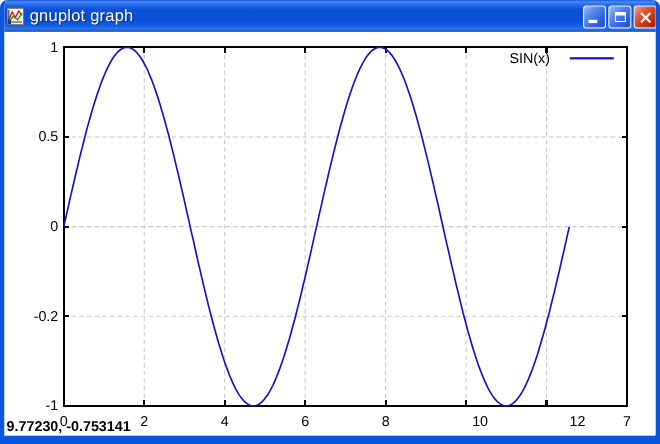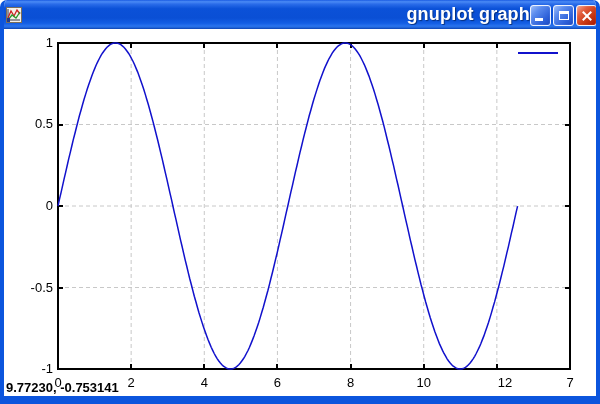--- a/index.html
+++ b/index.html
@@ -13,24 +13,23 @@
   }
   .titlebar{
     position:absolute;left:-4px;top:0;width:600px;height:29px;
     background:linear-gradient(to bottom,
       #1a5be2 0%, #4a8af5 6%, #2a6ce9 14%, #0b51d8 30%,
       #0a4fd5 62%, #135ee4 80%, #2a74ee 90%, #1d60d2 96%, #0b3fb0 100%);
     display:flex;align-items:center;padding:0 3px 0 6px;
   }
   .app-icon{width:16px;height:16px;margin-right:5px;flex:0 0 auto;display:block;}
   .title{
-    flex:1;color:#ffffff;font-size:18px;font-weight:bold;
+    flex:1;color:#ffffff;font-size:15px;font-weight:normal;
     text-shadow:1px 1px 1px #07307e;white-space:nowrap;overflow:hidden;
     letter-spacing:0.2px;
-    text-align:right;
   }
   .tb-buttons{display:flex;gap:2px;margin-top:1px;}
   .tb{
     width:21px;height:21px;border-radius:3px;border:1px solid #eef3ff;
     position:relative;padding:0;cursor:default;
     box-shadow:inset 0 0 1px rgba(255,255,255,.6);
   }
   .tb.minmax{background:linear-gradient(135deg,#9dbdf8 0%,#5c8cee 30%,#2f62da 70%,#1d49c0 100%);}
   .tb.close{background:linear-gradient(135deg,#f5a893 0%,#e25d3d 30%,#c83a16 62%,#a81600 100%);}
   .glyph-min{position:absolute;left:4px;bottom:4px;width:8px;height:3px;background:#ffffff;}
@@ -122,34 +121,35 @@
         <line x1="54" y1="177" x2="59" y2="177" stroke="#000" stroke-width="2" shape-rendering="crispEdges"></line>
         <line x1="566" y1="177" x2="561" y2="177" stroke="#000" stroke-width="2" shape-rendering="crispEdges"></line>
         <line x1="54" y1="95.5" x2="59" y2="95.5" stroke="#000" stroke-width="2" shape-rendering="crispEdges"></line>
         <line x1="566" y1="95.5" x2="561" y2="95.5" stroke="#000" stroke-width="2" shape-rendering="crispEdges"></line>
         <line x1="54" y1="14" x2="59" y2="14" stroke="#000" stroke-width="2" shape-rendering="crispEdges"></line>
         <line x1="566" y1="14" x2="561" y2="14" stroke="#000" stroke-width="2" shape-rendering="crispEdges"></line>
         <polyline points="54.0,177.0 55.5,170.2 57.1,163.4 58.6,156.6 60.1,149.8 61.7,143.1 63.2,136.5 64.7,129.9 66.3,123.4 67.8,117.0 69.3,110.7 70.9,104.5 72.4,98.5 73.9,92.6 75.4,86.8 77.0,81.2 78.5,75.8 80.0,70.5 81.6,65.4 83.1,60.5 84.6,55.9 86.2,51.4 87.7,47.2 89.2,43.2 90.8,39.4 92.3,35.8 93.8,32.6 95.4,29.5 96.9,26.7 98.4,24.2 100.0,22.0 101.5,20.0 103.0,18.3 104.6,16.9 106.1,15.7 107.6,14.9 109.1,14.3 110.7,14.0 112.2,14.0 113.7,14.3 115.3,14.9 116.8,15.7 118.3,16.9 119.9,18.3 121.4,20.0 122.9,22.0 124.5,24.2 126.0,26.7 127.5,29.5 129.1,32.5 130.6,35.8 132.1,39.4 133.7,43.1 135.2,47.2 136.7,51.4 138.3,55.9 139.8,60.5 141.3,65.4 142.8,70.5 144.4,75.7 145.9,81.2 147.4,86.8 149.0,92.6 150.5,98.5 152.0,104.5 153.6,110.7 155.1,117.0 156.6,123.4 158.2,129.9 159.7,136.5 161.2,143.1 162.8,149.8 164.3,156.6 165.8,163.3 167.4,170.2 168.9,177.0 170.4,183.8 172.0,190.6 173.5,197.4 175.0,204.2 176.5,210.9 178.1,217.5 179.6,224.1 181.1,230.6 182.7,237.0 184.2,243.3 185.7,249.5 187.3,255.5 188.8,261.4 190.3,267.2 191.9,272.8 193.4,278.2 194.9,283.5 196.5,288.6 198.0,293.4 199.5,298.1 201.1,302.6 202.6,306.8 204.1,310.8 205.7,314.6 207.2,318.2 208.7,321.4 210.2,324.5 211.8,327.3 213.3,329.8 214.8,332.0 216.4,334.0 217.9,335.7 219.4,337.1 221.0,338.2 222.5,339.1 224.0,339.7 225.6,340.0 227.1,340.0 228.6,339.7 230.2,339.1 231.7,338.3 233.2,337.1 234.8,335.7 236.3,334.0 237.8,332.0 239.4,329.8 240.9,327.3 242.4,324.5 244.0,321.5 245.5,318.2 247.0,314.6 248.5,310.9 250.1,306.8 251.6,302.6 253.1,298.2 254.7,293.5 256.2,288.6 257.7,283.5 259.3,278.3 260.8,272.8 262.3,267.2 263.9,261.5 265.4,255.6 266.9,249.5 268.5,243.3 270.0,237.0 271.5,230.6 273.1,224.1 274.6,217.6 276.1,210.9 277.7,204.2 279.2,197.5 280.7,190.7 282.2,183.9 283.8,177.0 285.3,170.2 286.8,163.4 288.4,156.6 289.9,149.8 291.4,143.1 293.0,136.5 294.5,129.9 296.0,123.4 297.6,117.0 299.1,110.7 300.6,104.6 302.2,98.5 303.7,92.6 305.2,86.8 306.8,81.2 308.3,75.8 309.8,70.5 311.4,65.4 312.9,60.6 314.4,55.9 315.9,51.4 317.5,47.2 319.0,43.2 320.5,39.4 322.1,35.9 323.6,32.6 325.1,29.5 326.7,26.8 328.2,24.2 329.7,22.0 331.3,20.0 332.8,18.3 334.3,16.9 335.9,15.8 337.4,14.9 338.9,14.3 340.5,14.0 342.0,14.0 343.5,14.3 345.1,14.9 346.6,15.7 348.1,16.9 349.6,18.3 351.2,20.0 352.7,22.0 354.2,24.2 355.8,26.7 357.3,29.5 358.8,32.5 360.4,35.8 361.9,39.4 363.4,43.1 365.0,47.1 366.5,51.4 368.0,55.8 369.6,60.5 371.1,65.4 372.6,70.5 374.2,75.7 375.7,81.2 377.2,86.8 378.8,92.5 380.3,98.4 381.8,104.5 383.3,110.7 384.9,117.0 386.4,123.4 387.9,129.8 389.5,136.4 391.0,143.1 392.5,149.8 394.1,156.5 395.6,163.3 397.1,170.1 398.7,177.0 400.2,183.8 401.7,190.6 403.3,197.4 404.8,204.1 406.3,210.8 407.9,217.5 409.4,224.1 410.9,230.6 412.5,237.0 414.0,243.3 415.5,249.4 417.0,255.5 418.6,261.4 420.1,267.2 421.6,272.8 423.2,278.2 424.7,283.5 426.2,288.5 427.8,293.4 429.3,298.1 430.8,302.6 432.4,306.8 433.9,310.8 435.4,314.6 437.0,318.1 438.5,321.4 440.0,324.5 441.6,327.2 443.1,329.8 444.6,332.0 446.2,334.0 447.7,335.7 449.2,337.1 450.8,338.2 452.3,339.1 453.8,339.7 455.3,340.0 456.9,340.0 458.4,339.7 459.9,339.1 461.5,338.3 463.0,337.1 464.5,335.7 466.1,334.0 467.6,332.0 469.1,329.8 470.7,327.3 472.2,324.5 473.7,321.5 475.3,318.2 476.8,314.7 478.3,310.9 479.9,306.9 481.4,302.6 482.9,298.2 484.5,293.5 486.0,288.6 487.5,283.6 489.0,278.3 490.6,272.9 492.1,267.3 493.6,261.5 495.2,255.6 496.7,249.5 498.2,243.4 499.8,237.1 501.3,230.7 502.8,224.2 504.4,217.6 505.9,210.9 507.4,204.2 509.0,197.5 510.5,190.7 512.0,183.9 513.6,177.1" fill="none" stroke="#1111cc" stroke-width="1.5"></polyline>
       </svg>
     <div id="y-labels">
         <div class="tick-label ylab" style="left: 0px; top: 333px;">-1</div>
-        <div class="tick-label ylab" style="left: 0px; top: 251.5px;">-0.5</div>
+        <div class="tick-label ylab" style="left: 0px; top: 251.5px;">-0.2</div>
         <div class="tick-label ylab" style="left: 0px; top: 170px;">0</div>
         <div class="tick-label ylab" style="left: 0px; top: 88px;">0.5</div>
         <div class="tick-label ylab" style="left: 0px; top: 7px;">1</div>
       </div>
     <div id="x-labels">
         <div class="tick-label xlab" style="left: 54px; top: 347px;">0</div>
         <div class="tick-label xlab" style="left: 127.143px; top: 347px;">2</div>
         <div class="tick-label xlab" style="left: 200.286px; top: 347px;">4</div>
         <div class="tick-label xlab" style="left: 273.429px; top: 347px;">6</div>
         <div class="tick-label xlab" style="left: 346.571px; top: 347px;">8</div>
-        <div class="tick-label xlab" style="left: 419.714px; top: 347px;">10</div>
-        <div class="tick-label xlab" style="left: 501px; top: 347px;">12</div>
+        <div class="tick-label xlab" style="left: 419.714px; top: 347px; text-align: right;">10</div>
+        <div class="tick-label xlab" style="left: 521px; top: 347px;">12</div>
         <div class="tick-label xlab" style="left: 566px; top: 347px;">7</div>
       </div>
     <div class="legend">
+      <span class="legend-label">SIN(x)</span>
       <div class="legend-line" id="legend-line" style="background: rgb(17, 17, 204);"></div>
     </div>
     <div class="status">9.77230, -0.753141</div>
   </div>
 
 </div>
 
 </body></html>

